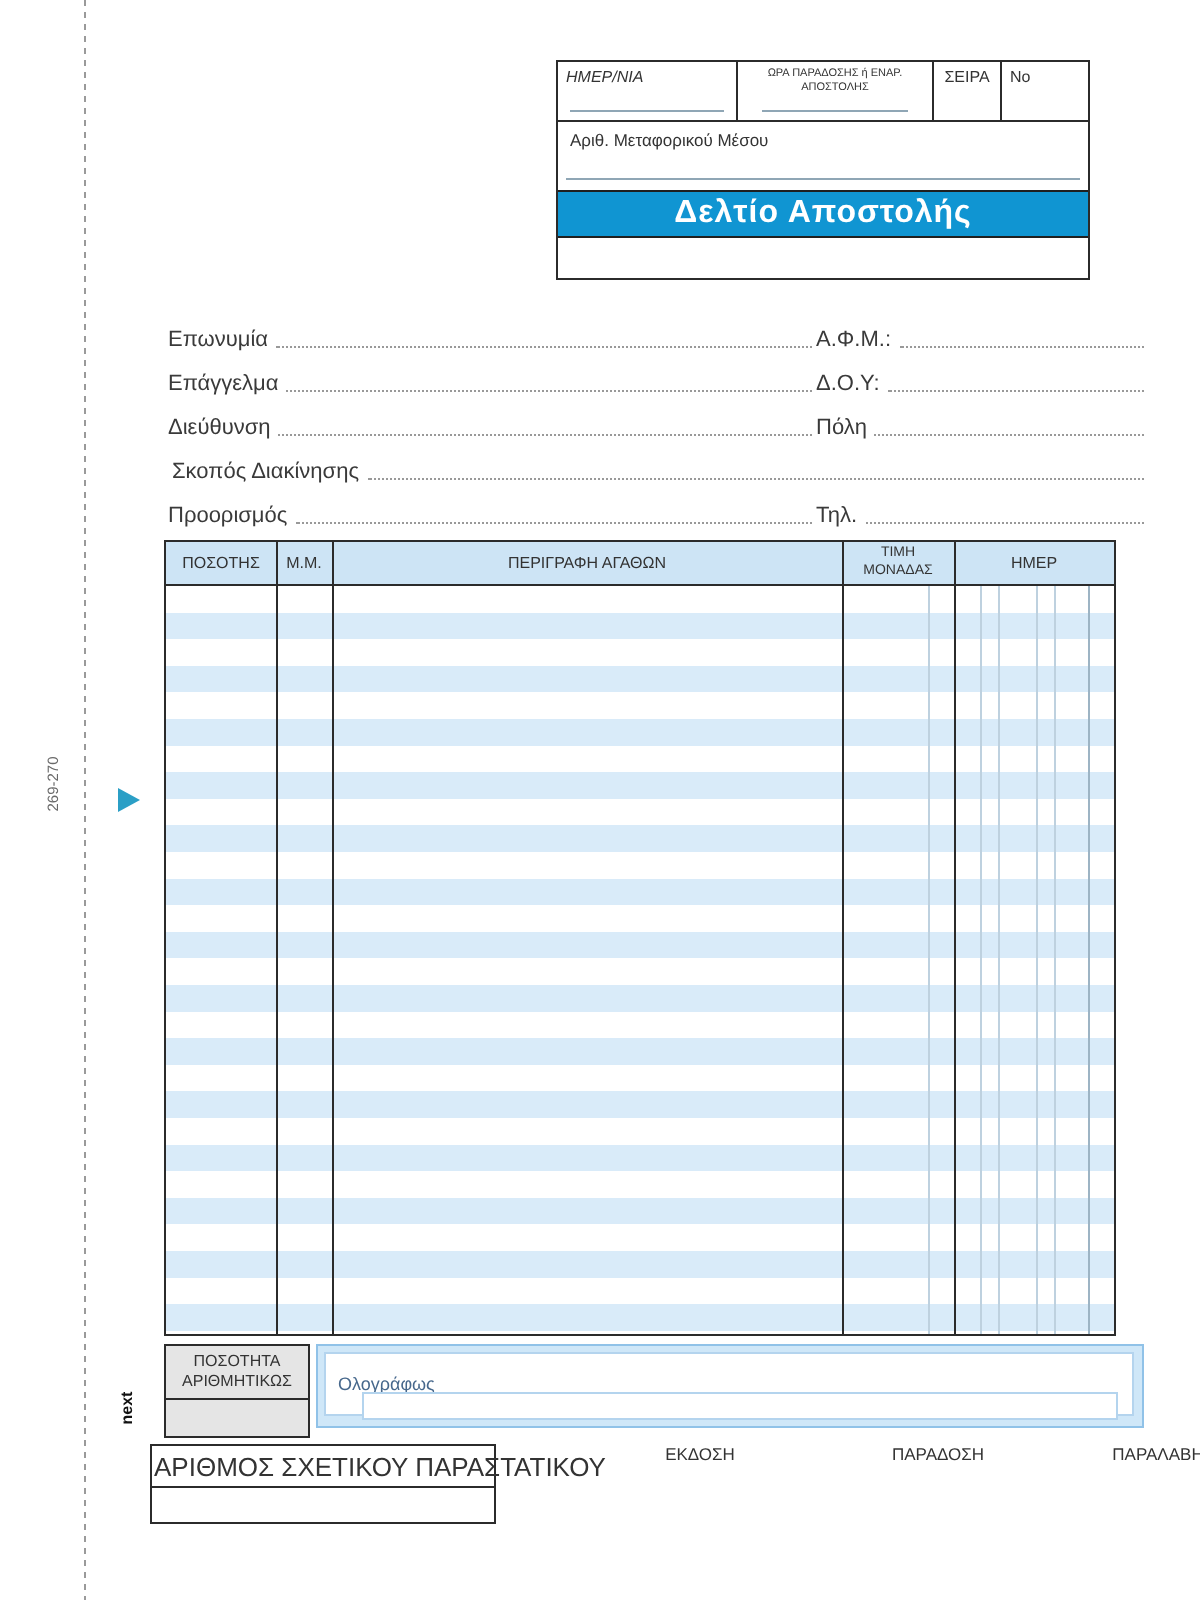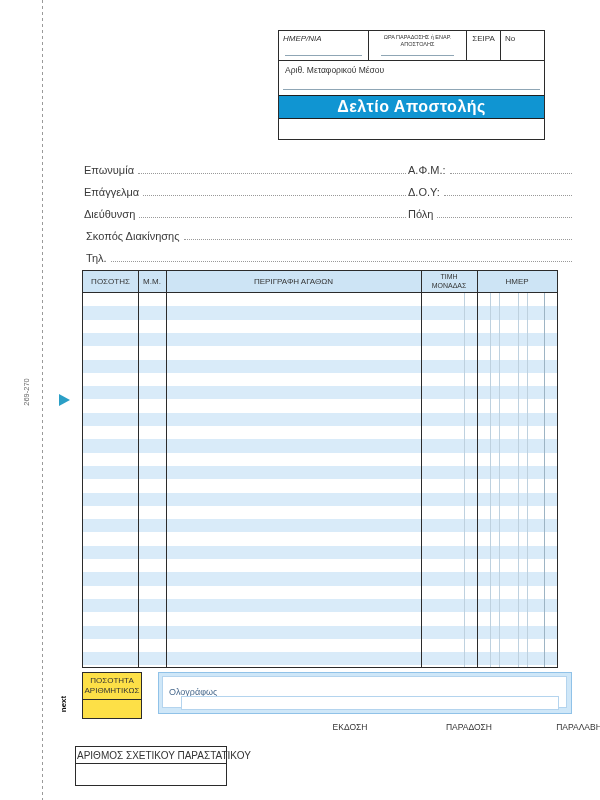--- a/index.html
+++ b/index.html
@@ -55,38 +55,38 @@
   .th { display:flex; align-items:center; justify-content:center; text-align:center;
         line-height:1.15; padding:0 4px; box-sizing:border-box; }
   .th1{width:55px;} .th2{width:28px;} .th3{width:255px;} .th4{width:56px; font-size:7px;} .th5{flex:1;}
   .tbody { position:absolute; left:0; top:22px; right:0; bottom:0;
            background:repeating-linear-gradient(to bottom,#ffffff 0 13.3px,#d9ebf9 13.3px 26.6px); }
   .vline { position:absolute; top:0; bottom:0; width:1px; background:#2b2b2b; }
   .subline { position:absolute; top:22px; bottom:0; width:1px; background:#bed1df; }
   .subline-dark { background:#9db4c4; }
 
   
-  .qty { position:absolute; left:82px; top:672px; width:60px; height:47px;
-         border:1.5px solid #2b2b2b; box-sizing:border-box; background:#fde047;
+  .qty { position:absolute; left:82px; top:672px; width:73px; height:47px;
+         border:1.5px solid #2b2b2b; box-sizing:border-box; background:#e5e5e5;
          font-size:8px; text-align:center; color:#333; }
   .qty-hdr { border-bottom:1.5px solid #2b2b2b; padding:3px 0 2px; line-height:1.3; }
 
   .olog { position:absolute; left:158px; top:672px; width:414px; height:42px;
           background:#cfe7f8; border:1px solid #90c2e8; box-sizing:border-box; }
   .olog-line1 { position:absolute; left:3px; top:3px; right:4px; height:32px; background:#ffffff;
                 border:1px solid #b4d4ee; box-sizing:border-box; display:flex; align-items:center;
                 padding-left:6px; font-size:9px; color:#47688c; }
   .olog-line2 { position:absolute; left:22px; top:23px; right:12px; height:14px; background:#fff;
                 border:1px solid #b4d4ee; box-sizing:border-box; }
 
   .sig { position:absolute; top:722px; transform:translateX(-50%); font-size:8.5px; color:#333; white-space:nowrap;margin-left:32px; }
 
-  .related { position:absolute; left:75px; top:722px; width:152px; height:40px;
+  .related { position:absolute; left:75px; top:722px; width:173px; height:40px;
              border:1.5px solid #2b2b2b; box-sizing:border-box; background:#fff;
-             font-size:10px; text-align:center; color:#333;margin-top:24px; }
+             font-size:13px; text-align:center; color:#333; }
   .related-hdr { border-bottom:1px solid #2b2b2b; padding:3px 1px 2px; white-space:nowrap; }
 </style>
 </head>
 <body>
 
 <div class="page">
 
   <div class="perf"></div>
   <div class="side-code">269-270</div>
   <div class="arrow"></div>
@@ -138,20 +138,24 @@
         <span class="dots"></span>
       </div>
     <span class="rlabel">Πόλη</span>
       <span class="dots"></span>
   </div>
   <div class="frow" style="top:226px">
     <span class="rlabel">Σκοπός Διακίνησης</span>
       <span class="dots"></span>
   </div>
   <div class="frow" style="top:248px">
+    <div class="lg">
+        <span class="flabel">Προορισμός</span>
+        <span class="dots"></span>
+      </div>
     <span class="rlabel">Τηλ.</span>
       <span class="dots"></span>
   </div>
 
   <div class="gtable">
     <div class="thead">
       <div class="th th1">ΠΟΣΟΤΗΣ</div>
       <div class="th th2">Μ.Μ.</div>
       <div class="th th3">ΠΕΡΙΓΡΑΦΗ ΑΓΑΘΩΝ</div>
       <div class="th th4">ΤΙΜΗ ΜΟΝΑΔΑΣ</div>

